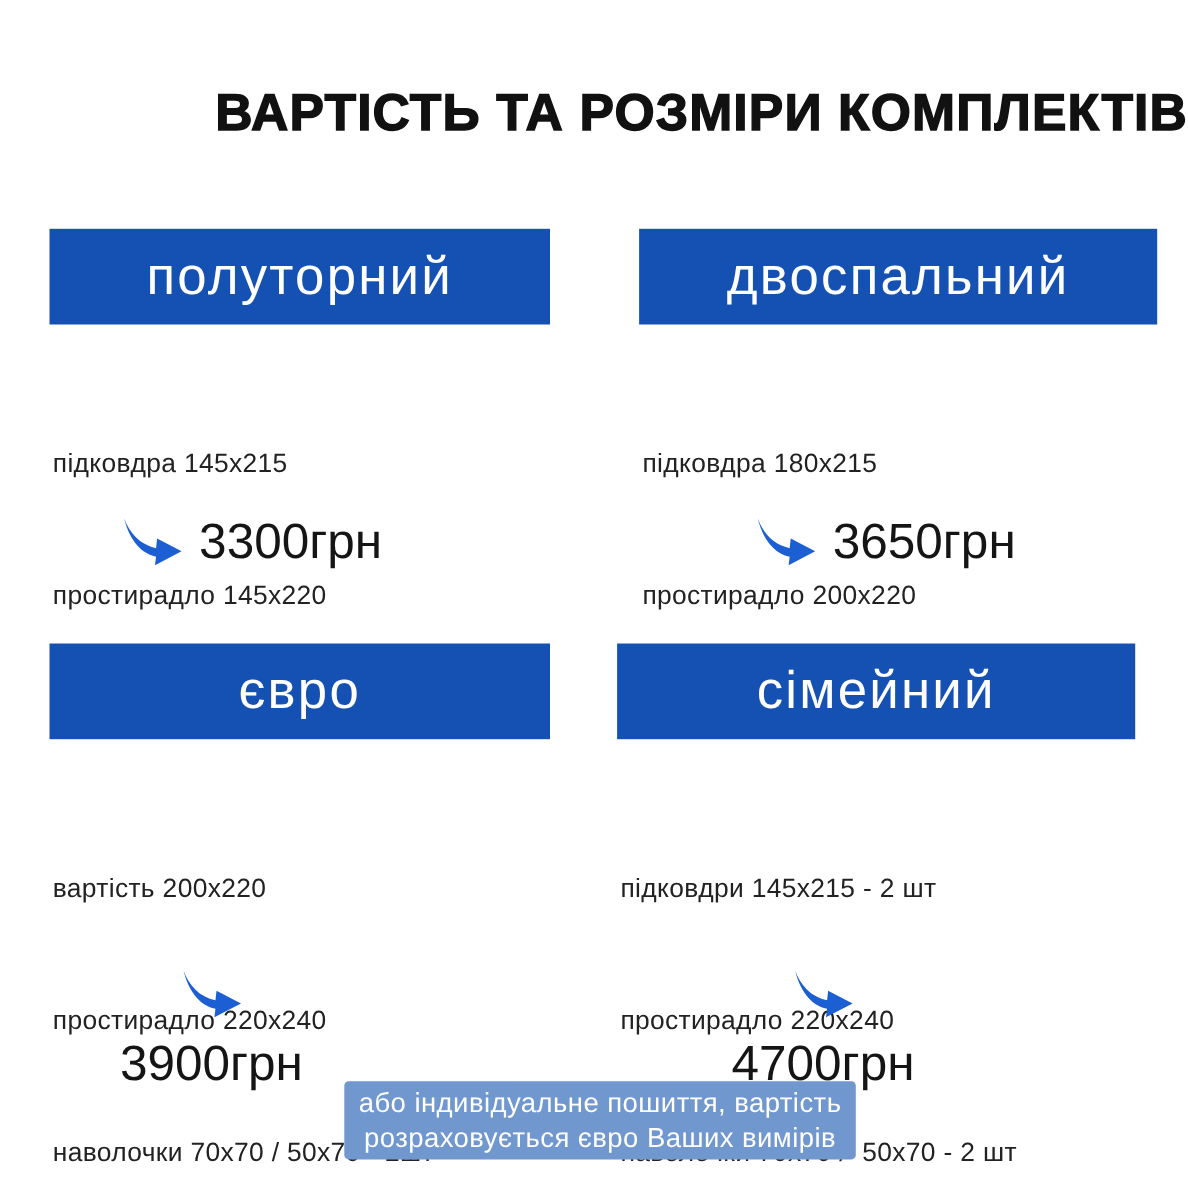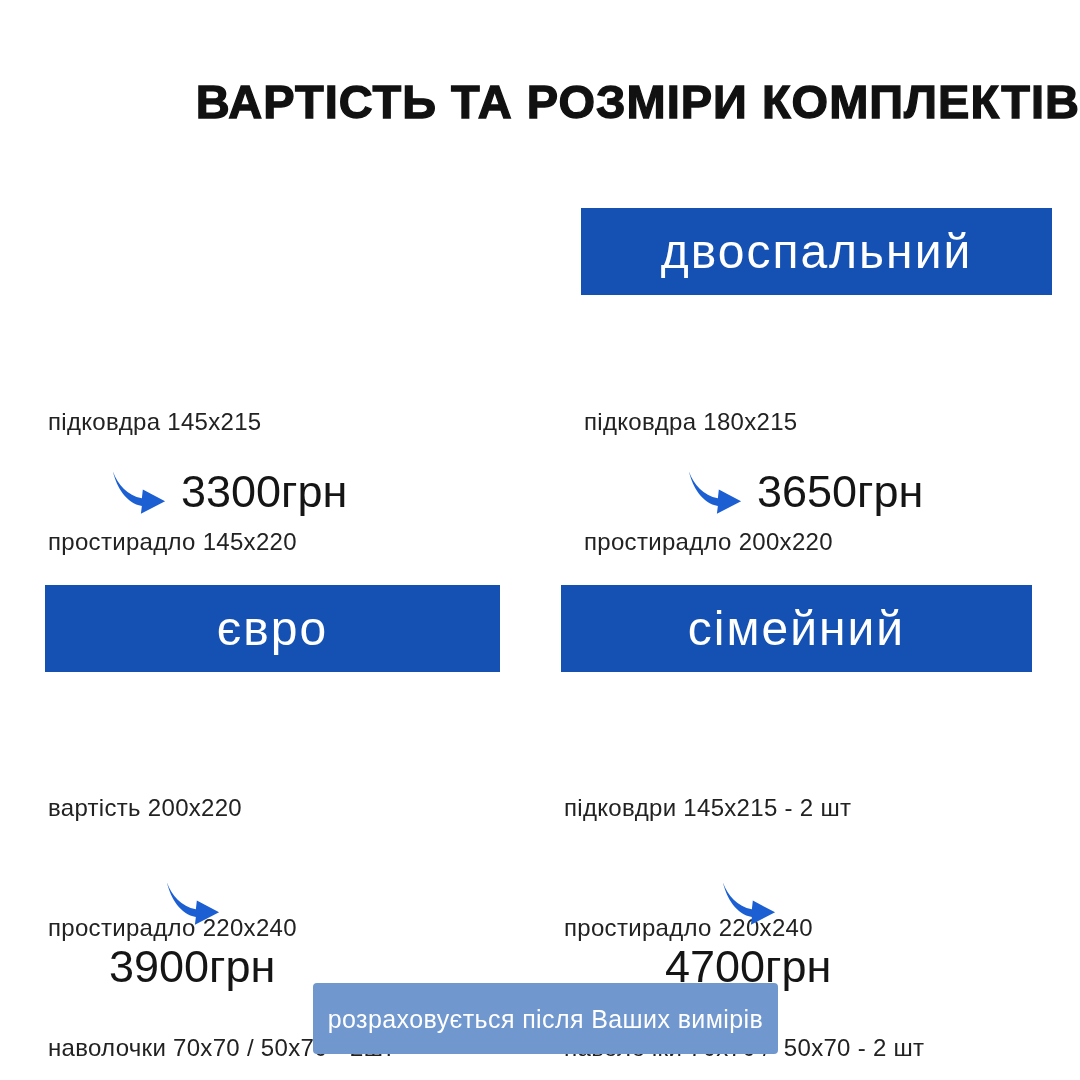--- a/index.html
+++ b/index.html
@@ -75,20 +75,23 @@
     letter-spacing:0.4px;
     text-align:center;
   }
 </style>
 </head>
 <body>
 
 <h1 class="title">ВАРТІСТЬ ТА РОЗМІРИ КОМПЛЕКТІВ</h1>
 
 <section class="card row-top col-left" id="card-1">
+  <div class="banner">
+    <span>полуторний</span>
+  </div>
   <div class="details">
     <div>підковдра 145x215</div>
     <div>простирадло 145x220</div>
     <div>наволочки 70x70 / 50x70 - 2 шт</div>
   </div>
   <div class="price">
     <span class="arrow-icon">
       <svg viewBox="0 0 60 48" xmlns="http://www.w3.org/2000/svg">
           <path fill="currentColor" d="M4,2 C9,16 19,27 34,30 L35,21 L58,33 L33,46 L34,38 C18,35 8,19 4,2 Z"></path>
         </svg>
@@ -148,14 +151,15 @@
     <span class="arrow-icon">
       <svg viewBox="0 0 60 48" xmlns="http://www.w3.org/2000/svg">
           <path fill="currentColor" d="M4,2 C9,16 19,27 34,30 L35,21 L58,33 L33,46 L34,38 C18,35 8,19 4,2 Z"></path>
         </svg>
     </span>
     <span>4700грн</span>
   </div>
 </section>
 
 <div class="note">
-  <div>розраховується після Ваших вимірів</div>
+  <div>або індивідуальне пошиття, вартість</div>
+  <div>розраховується євро Ваших вимірів</div>
 </div>
 
 </body></html>

